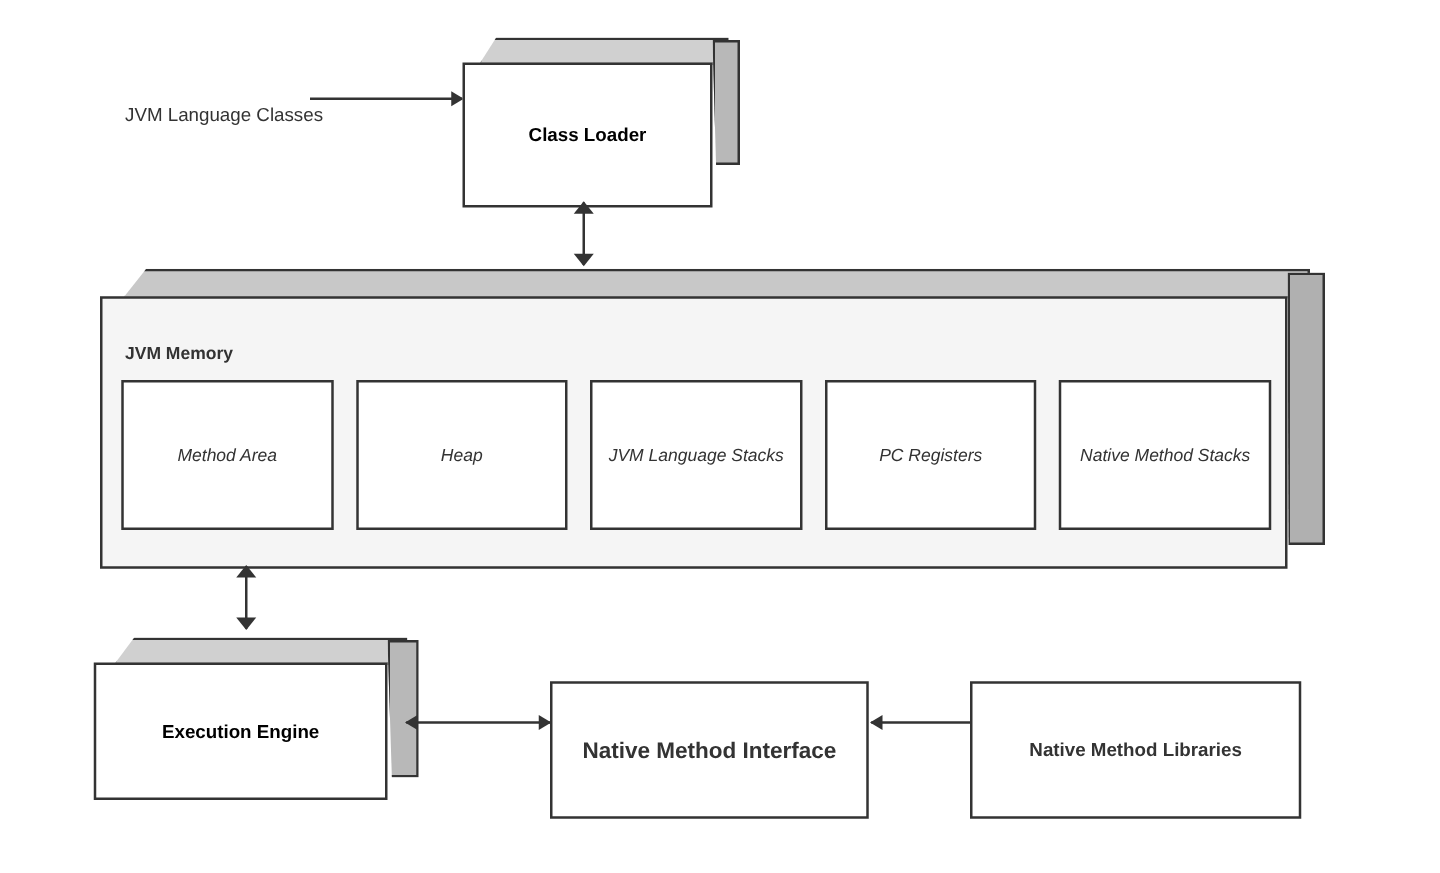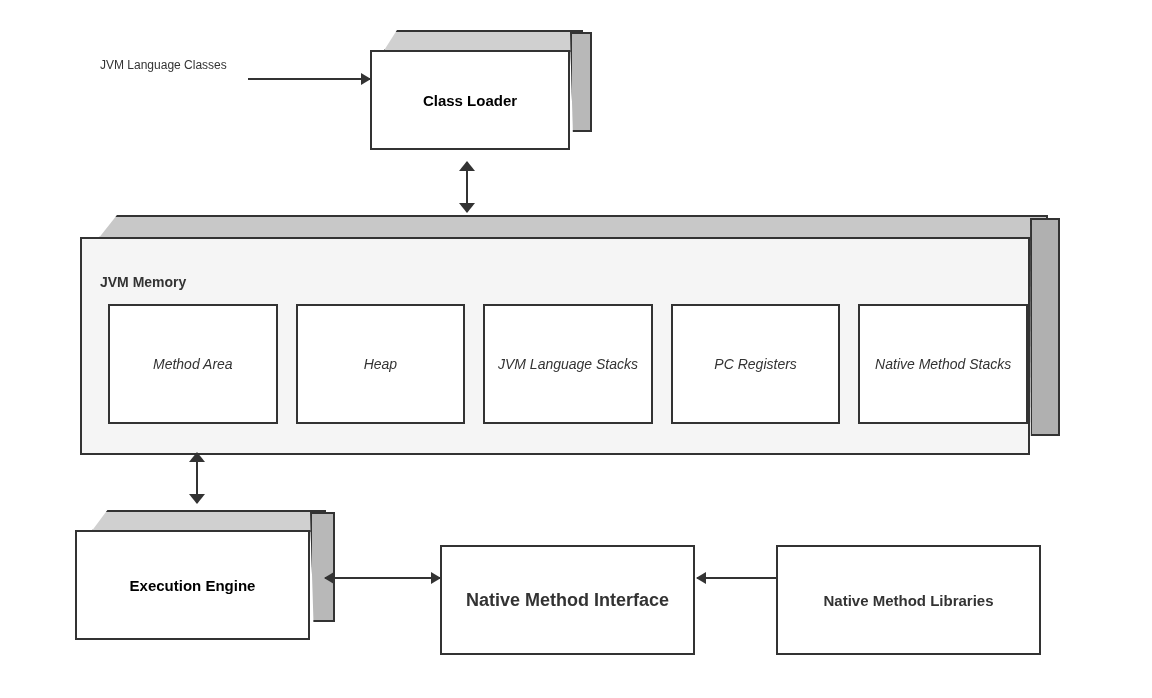--- a/index.html
+++ b/index.html
@@ -26,21 +26,21 @@
       left: 370px;
       width: 220px;
       height: 110px;
     }
 
     .cl-front {
       position: absolute;
       top: 20px;
       left: 0;
       width: 200px;
-      height: 100px;
+      height: 116px;
       border: 2px solid #333;
       background: #fff;
       display: flex;
       align-items: center;
       justify-content: center;
     }
 
     .cl-top {
       position: absolute;
       top: 0;
@@ -59,23 +59,23 @@
       width: 22px;
       height: 100px;
       background: #b8b8b8;
       border: 2px solid #333;
       clip-path: polygon(0% 0%, 100% 0%, 100% 100%, 13% 100%);
     }
 
     
     .jvm-lang-label {
       position: absolute;
-      top: 58px;
+      top: 84px;
       left: 100px;
-      font-size: 12px;
+      font-size: 15px;
       color: #333;
     }
 
     
     .arrow-to-cl {
       position: absolute;
       top: 78px;
       left: 248px;
       width: 122px;
       height: 2px;
@@ -167,25 +167,24 @@
       left: 18px;
       font-size: 14px;
       font-weight: bold;
       color: #333;
     }
 
     
     .memory-boxes {
       position: absolute;
       top: 65px;
-      left: 26px;
+      left: 15px;
       display: flex;
       gap: 18px;
       width: 920px;
-      justify-content: center;
     }
 
     .mem-box {
       border: 2px solid #333;
       background: #fff;
       display: flex;
       align-items: center;
       justify-content: center;
       text-align: center;
       padding: 10px 8px;

